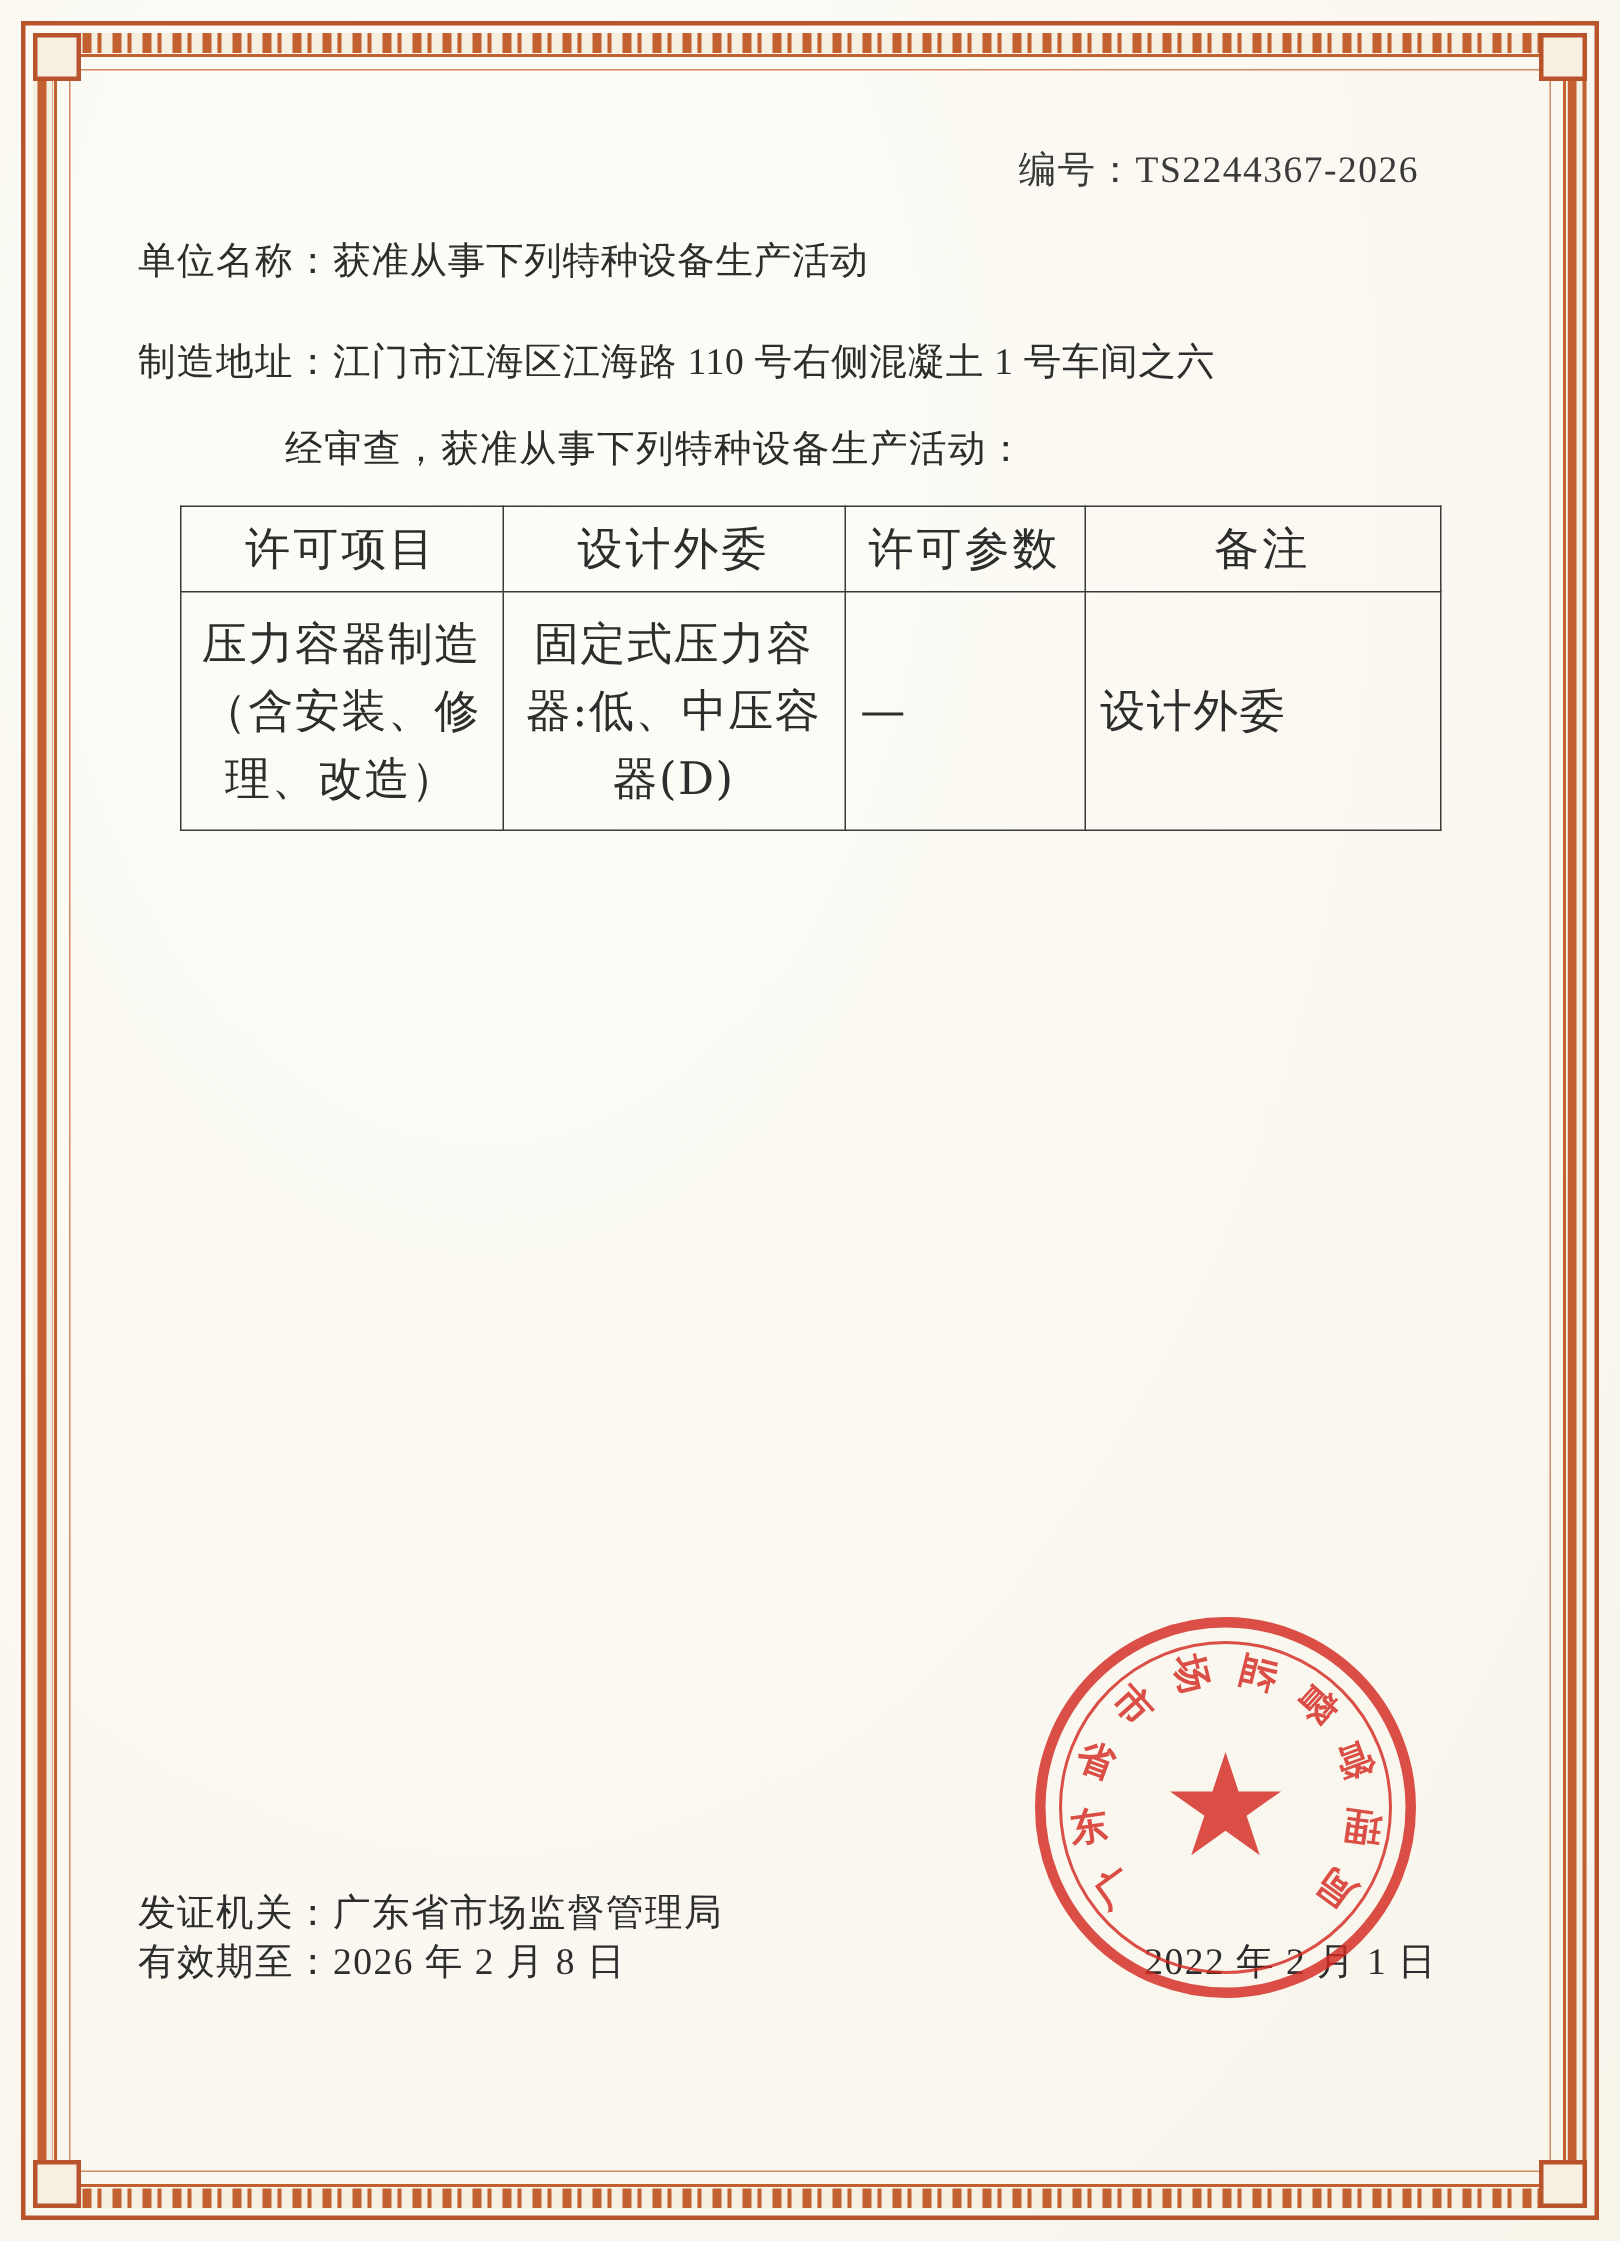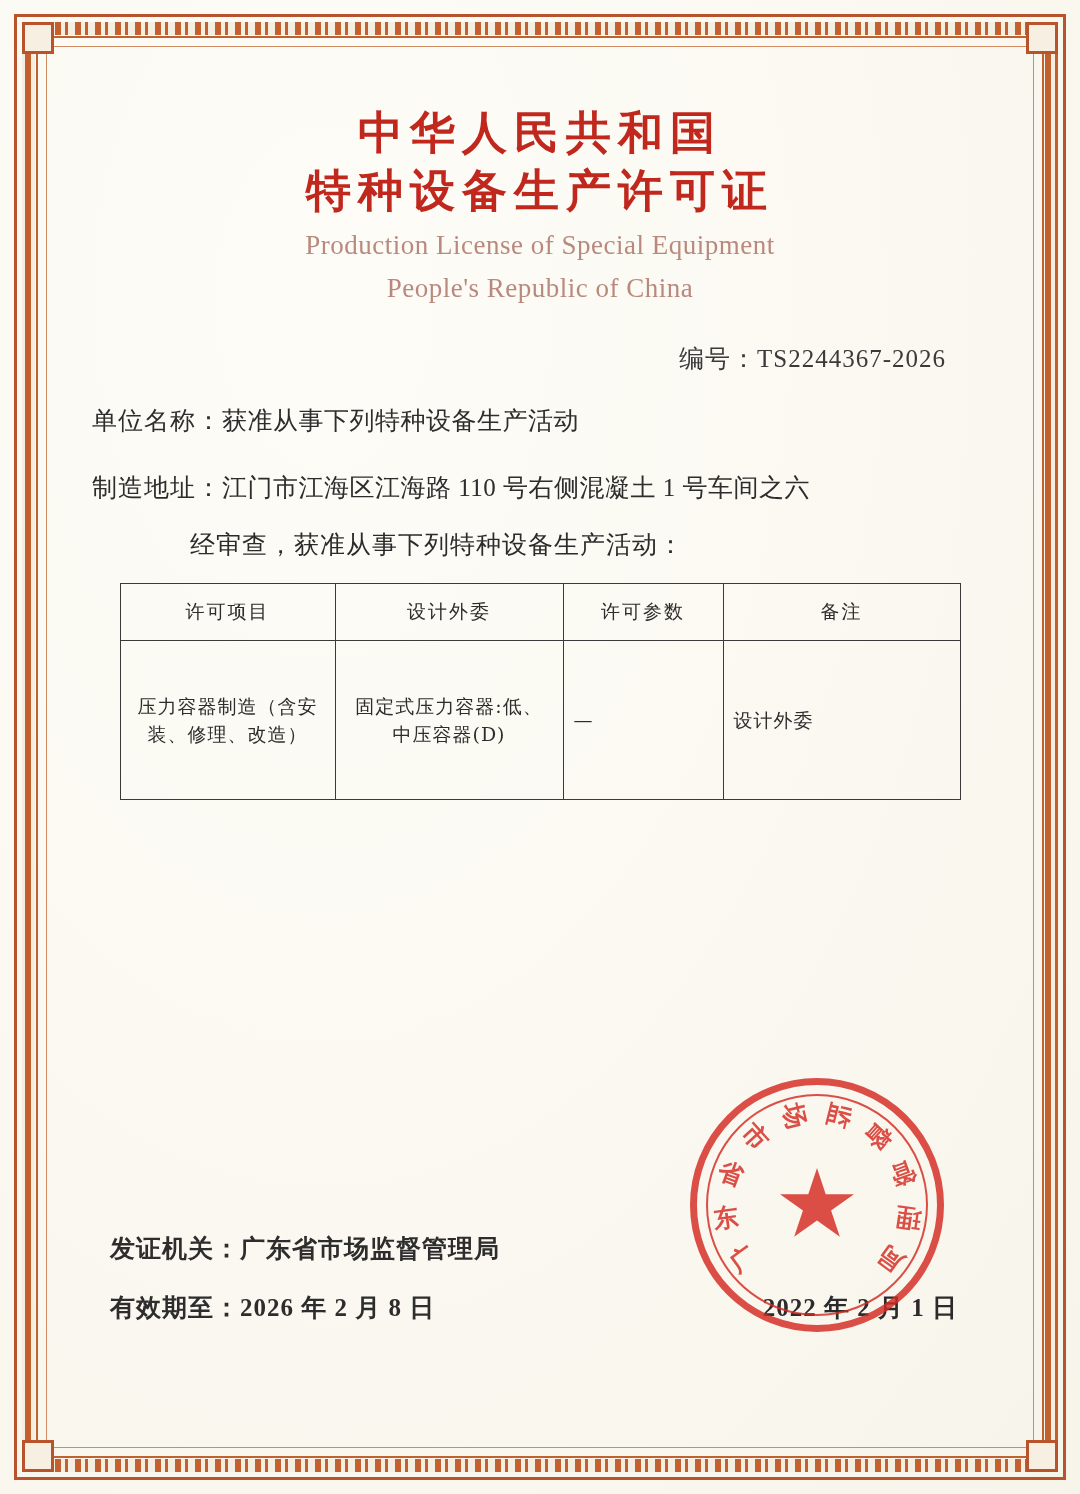--- a/index.html
+++ b/index.html
@@ -132,21 +132,21 @@
   table.license-table {
     margin: 22px auto 0 auto;
     width: 840px;
     border-collapse: collapse;
     table-layout: fixed;
   }
   table.license-table th,
   table.license-table td {
     border: 1.6px solid #3a3a3a;
     vertical-align: middle;
-    font-size: 19px;
+    font-size: 30px;
     color: #2d2d2d;
     font-family: "DejaVu Serif", "Liberation Serif", serif;
   }
   table.license-table th {
     height: 54px;
     font-weight: normal;
     letter-spacing: 2px;
   }
   table.license-table td {
     height: 146px;
@@ -156,36 +156,34 @@
   }
   td.cell-left-pad { text-align: center; }
   col.c1 { width: 215px; }
   col.c2 { width: 228px; }
   col.c3 { width: 160px; }
   col.c4 { width: 237px; }
 
   
   .footer {
     position: absolute;
-    left: 48px;
+    left: 30px;
     right: 10px;
     bottom: 108px;
-    font-weight: bold;
   }
   .footer-line {
     font-size: 25px;
     letter-spacing: 1px;
     margin-top: 26px;
     color: #2d2d2d;
   }
   .footer-date-row {
     display: flex;
     justify-content: space-between;
     align-items: flex-end;
-    margin-top: 26px;
   }
   .issue-date {
     font-size: 25px;
     letter-spacing: 1px;
     padding-right: 50px;
   }
 
   
   .seal {
     position: absolute;
@@ -239,26 +237,20 @@
   <div class="frame-band"></div>
   <div class="frame-band-inner"></div>
   <div class="frame-thin"></div>
   <div class="corner tl"></div>
   <div class="corner tr"></div>
   <div class="corner bl"></div>
   <div class="corner br"></div>
 
   <div class="content">
 
-    <div class="title-block">
-      <div class="title-cn-1">中华人民共和国</div>
-      <div class="title-cn-2">特种设备生产许可证</div>
-      <div class="title-en-1">Production License of Special Equipment</div>
-      <div class="title-en-2">People's Republic of China</div>
-    </div>
 
     <div class="serial-row">
       <span>编号：</span><span>TS2244367-2026</span>
     </div>
 
     <div class="field">
       <span class="label">单位名称：</span><span class="value">获准从事下列特种设备生产活动</span>
     </div>
 
 

